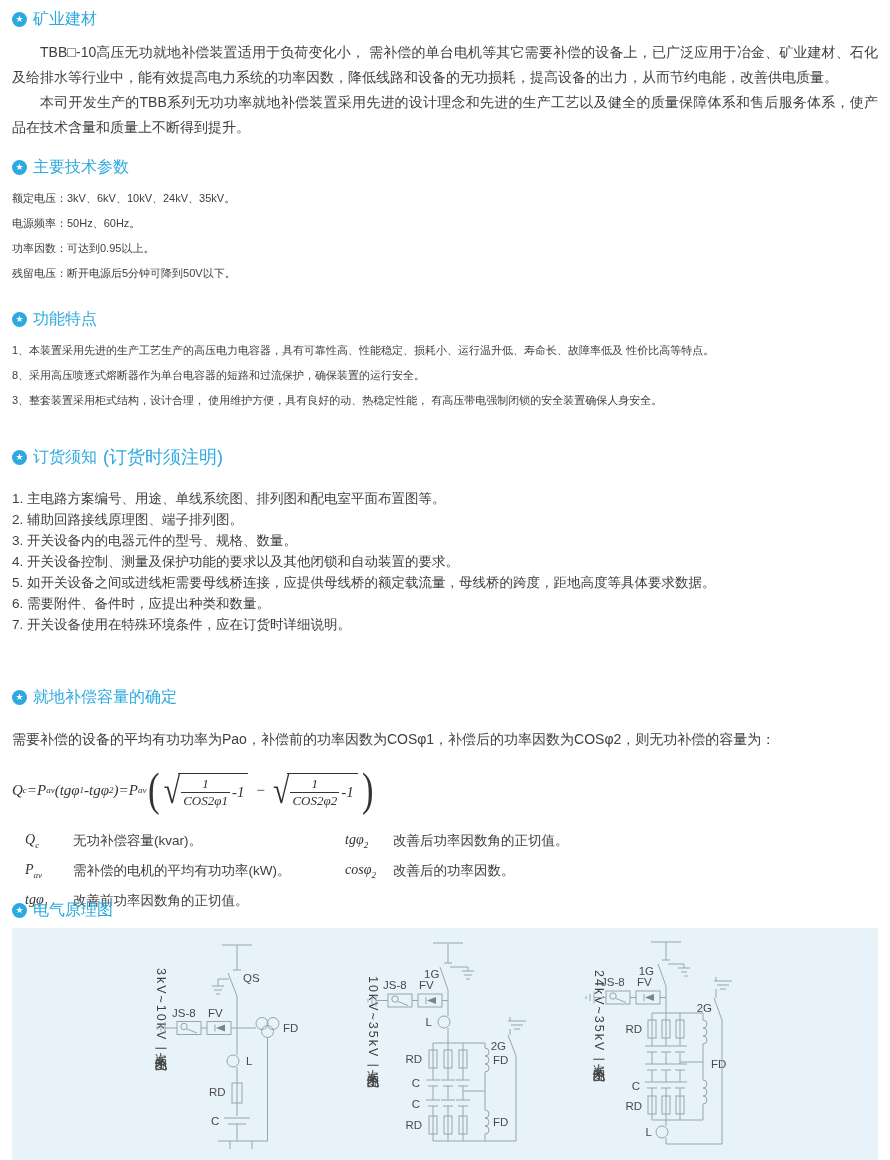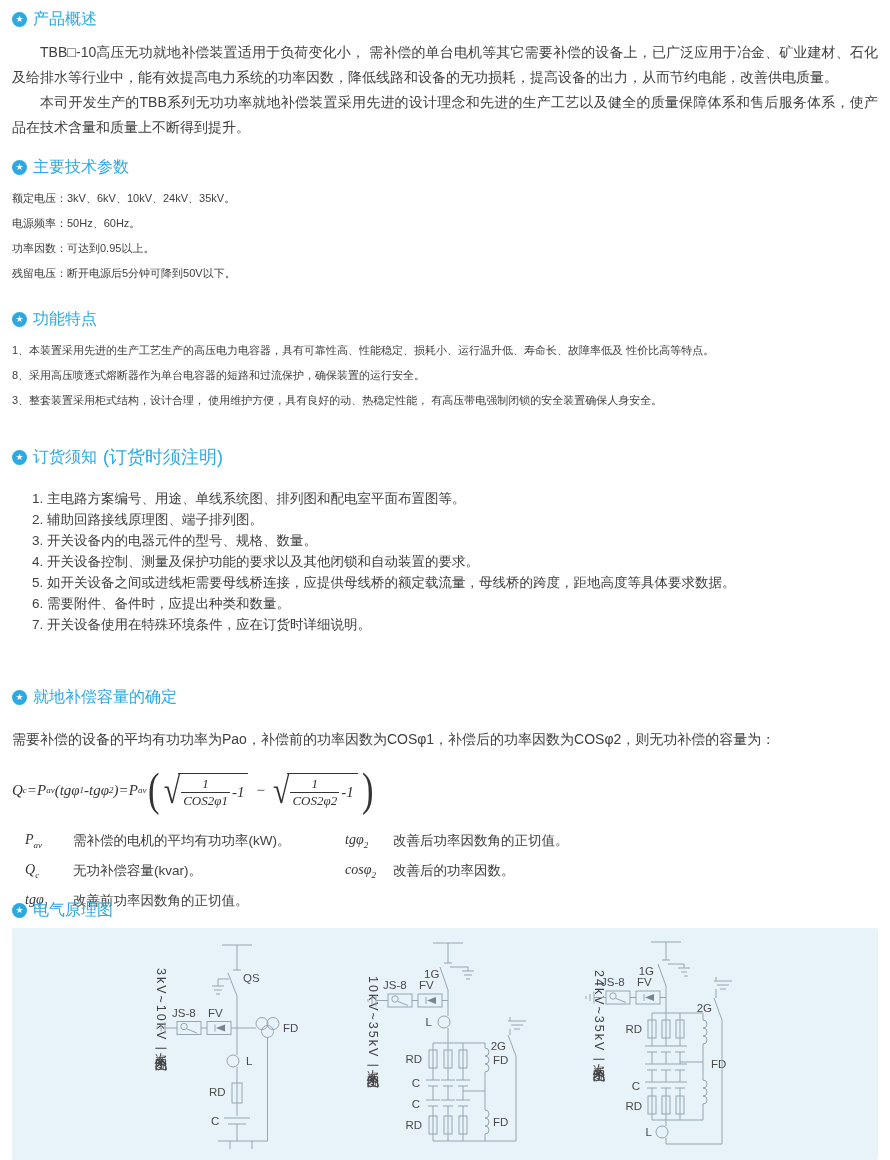--- a/index.html
+++ b/index.html
@@ -24,21 +24,21 @@
     display:inline-block;width:15px;height:15px;border-radius:50%;
     background:#2BA9E0;color:#fff;font-size:9px;line-height:15px;
     text-align:center;margin-right:6px;flex:0 0 auto;
   }
   .sec-subtitle{font-size:18px;color:#2BA9E0;margin-left:6px;}
 
   .para{margin:0;font-size:14px;line-height:25px;text-indent:2em;text-align:justify;}
   .para-block{margin-top:10px;}
   .plain-list{margin-top:8px;}
   .plain-list .row{font-size:11px;line-height:25px;}
-  .ordering-list{margin-top:20px;margin-left:20px;}
+  .ordering-list{margin-top:20px;}
   .ordering-list .row{font-size:13.5px;line-height:21px;}
 
   .comp-intro{margin-top:20px;font-size:14px;line-height:22px;}
   .formula{
     margin-top:4px;display:flex;align-items:center;height:52px;
     font-family:"Liberation Serif","DejaVu Serif",serif;font-style:italic;
     font-size:15px;color:#333;
   }
   .formula sub{font-size:9px;font-style:italic;}
   .bigparen{font-size:46px;font-weight:200;line-height:1;transform:scaleX(.75);font-style:normal;color:#333;}
@@ -81,21 +81,21 @@
     stroke:#96a5b0;stroke-width:1;fill:none;
   }
   .circuits polygon{fill:#77858f;stroke:none;}
 </style>
 </head>
 <body>
 
 <section class="sec" id="sec-overview">
   <h2 class="sec-title">
     <span class="sec-icon">★</span>
-    <span>产品概述</span>
+    <span>矿业建材</span>
   </h2>
   <div class="para-block">
     <p class="para">TBB□-10高压无功就地补偿装置适用于负荷变化小， 需补偿的单台电机等其它需要补偿的设备上，已广泛应用于冶金、矿业建材、石化及给排水等行业中，能有效提高电力系统的功率因数，降低线路和设备的无功损耗，提高设备的出力，从而节约电能，改善供电质量。</p>
     <p class="para">本司开发生产的TBB系列无功功率就地补偿装置采用先进的设计理念和先进的生产工艺以及健全的质量保障体系和售后服务体系，使产品在技术含量和质量上不断得到提升。</p>
   </div>
 </section>
 
 <section class="sec" id="sec-params">
   <h2 class="sec-title">
     <span class="sec-icon">★</span>
@@ -177,26 +177,26 @@
           <span class="den">COS2φ2</span>
         </span>
         <span>-1</span>
       </span>
     </span>
     <span class="bigparen">)</span>
   </div>
 
   <div class="defs">
     <div class="def">
+      <span class="dsym"><span>Q</span><sub>c</sub></span>
+      <span class="dtext">无功补偿容量(kvar)。</span>
+    </div>
+    <div class="def">
       <span class="dsym"><span>P</span><sub>av</sub></span>
       <span class="dtext">需补偿的电机的平均有功功率(kW)。</span>
-    </div>
-    <div class="def">
-      <span class="dsym"><span>Q</span><sub>c</sub></span>
-      <span class="dtext">无功补偿容量(kvar)。</span>
     </div>
     <div class="def">
       <span class="dsym"><span>tgφ</span><sub>1</sub></span>
       <span class="dtext">改善前功率因数角的正切值。</span>
     </div>
     <div class="def">
       <span class="dsym"><span>tgφ</span><sub>2</sub></span>
       <span class="dtext">改善后功率因数角的正切值。</span>
     </div>
     <div class="def">

